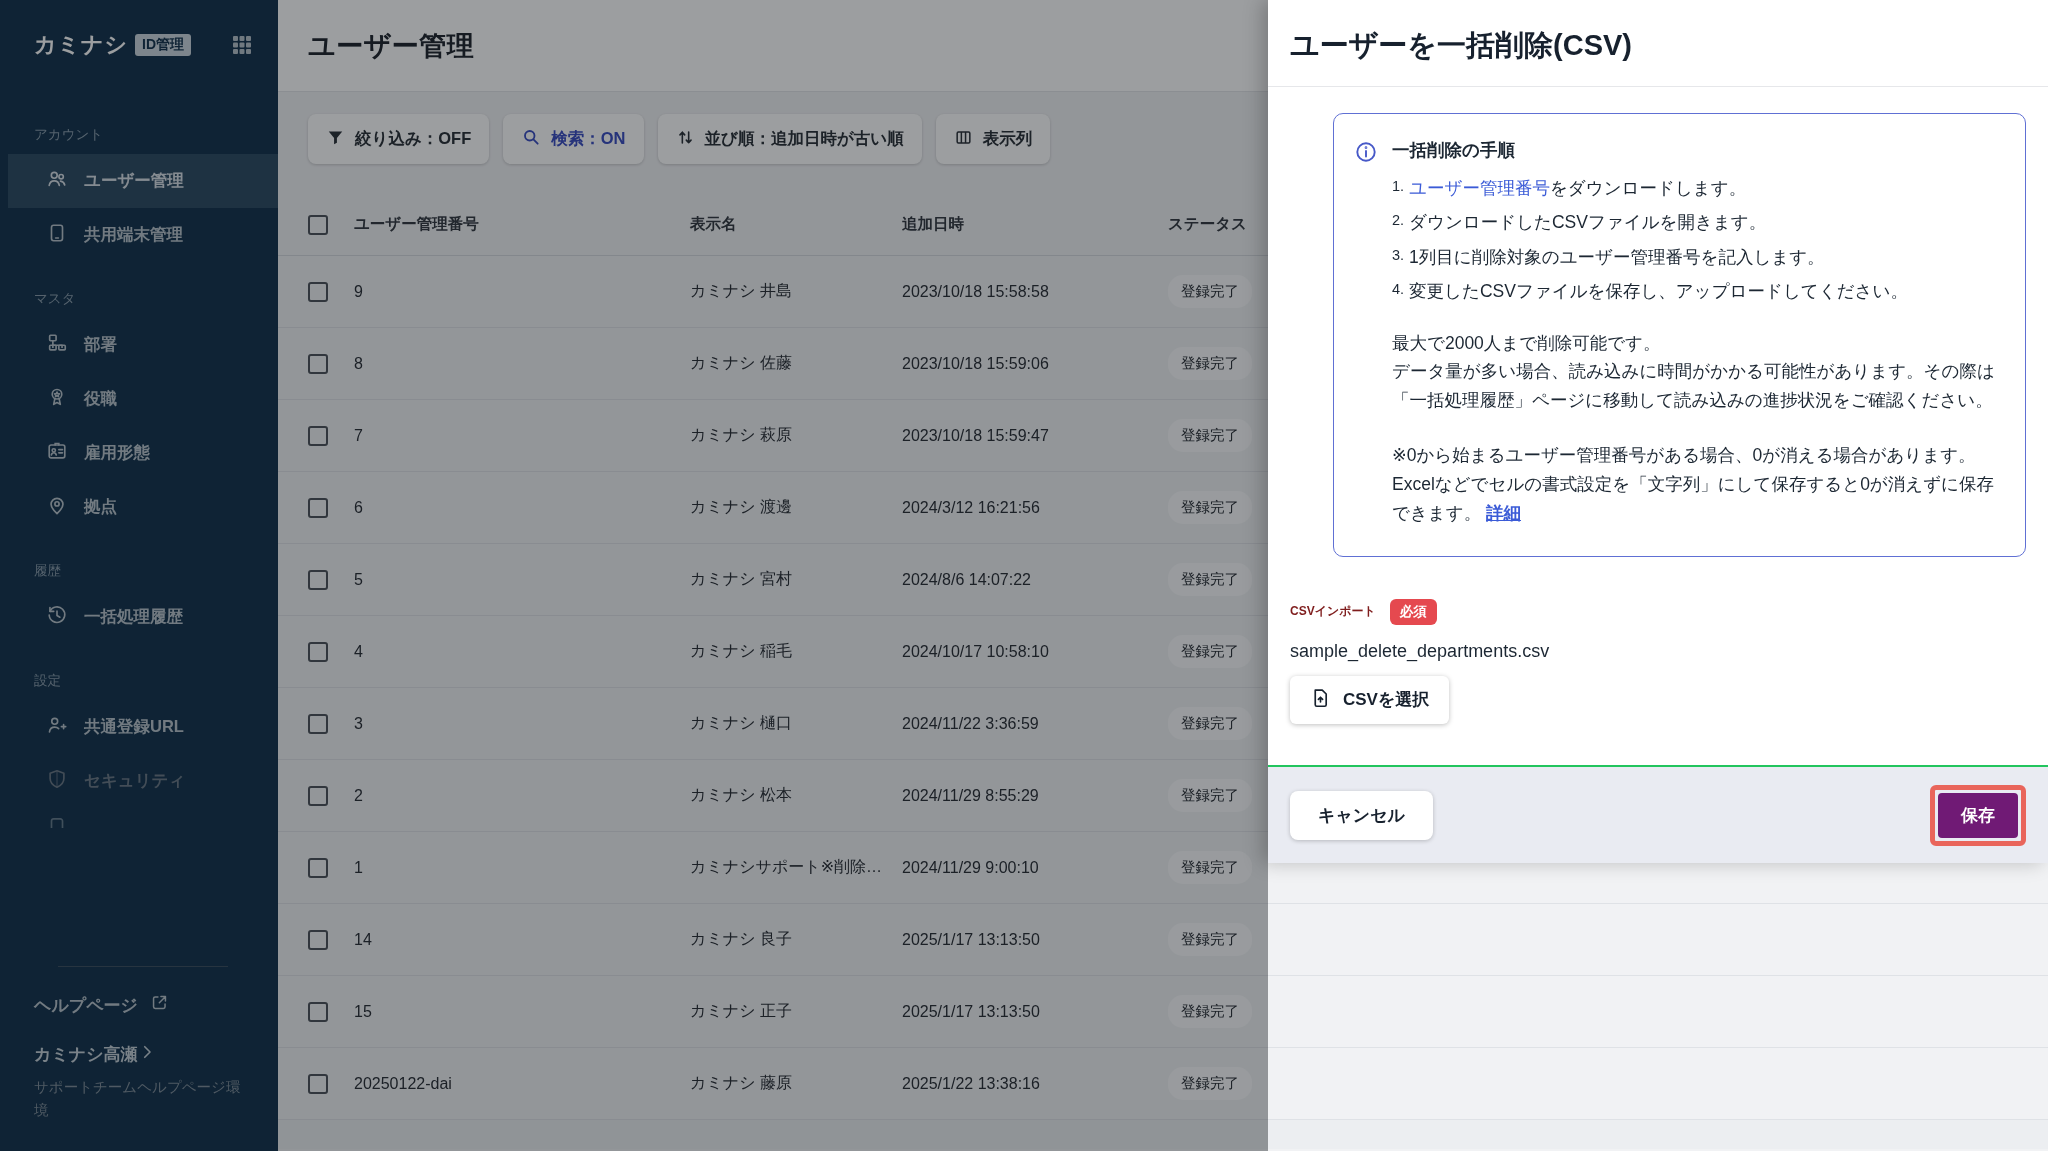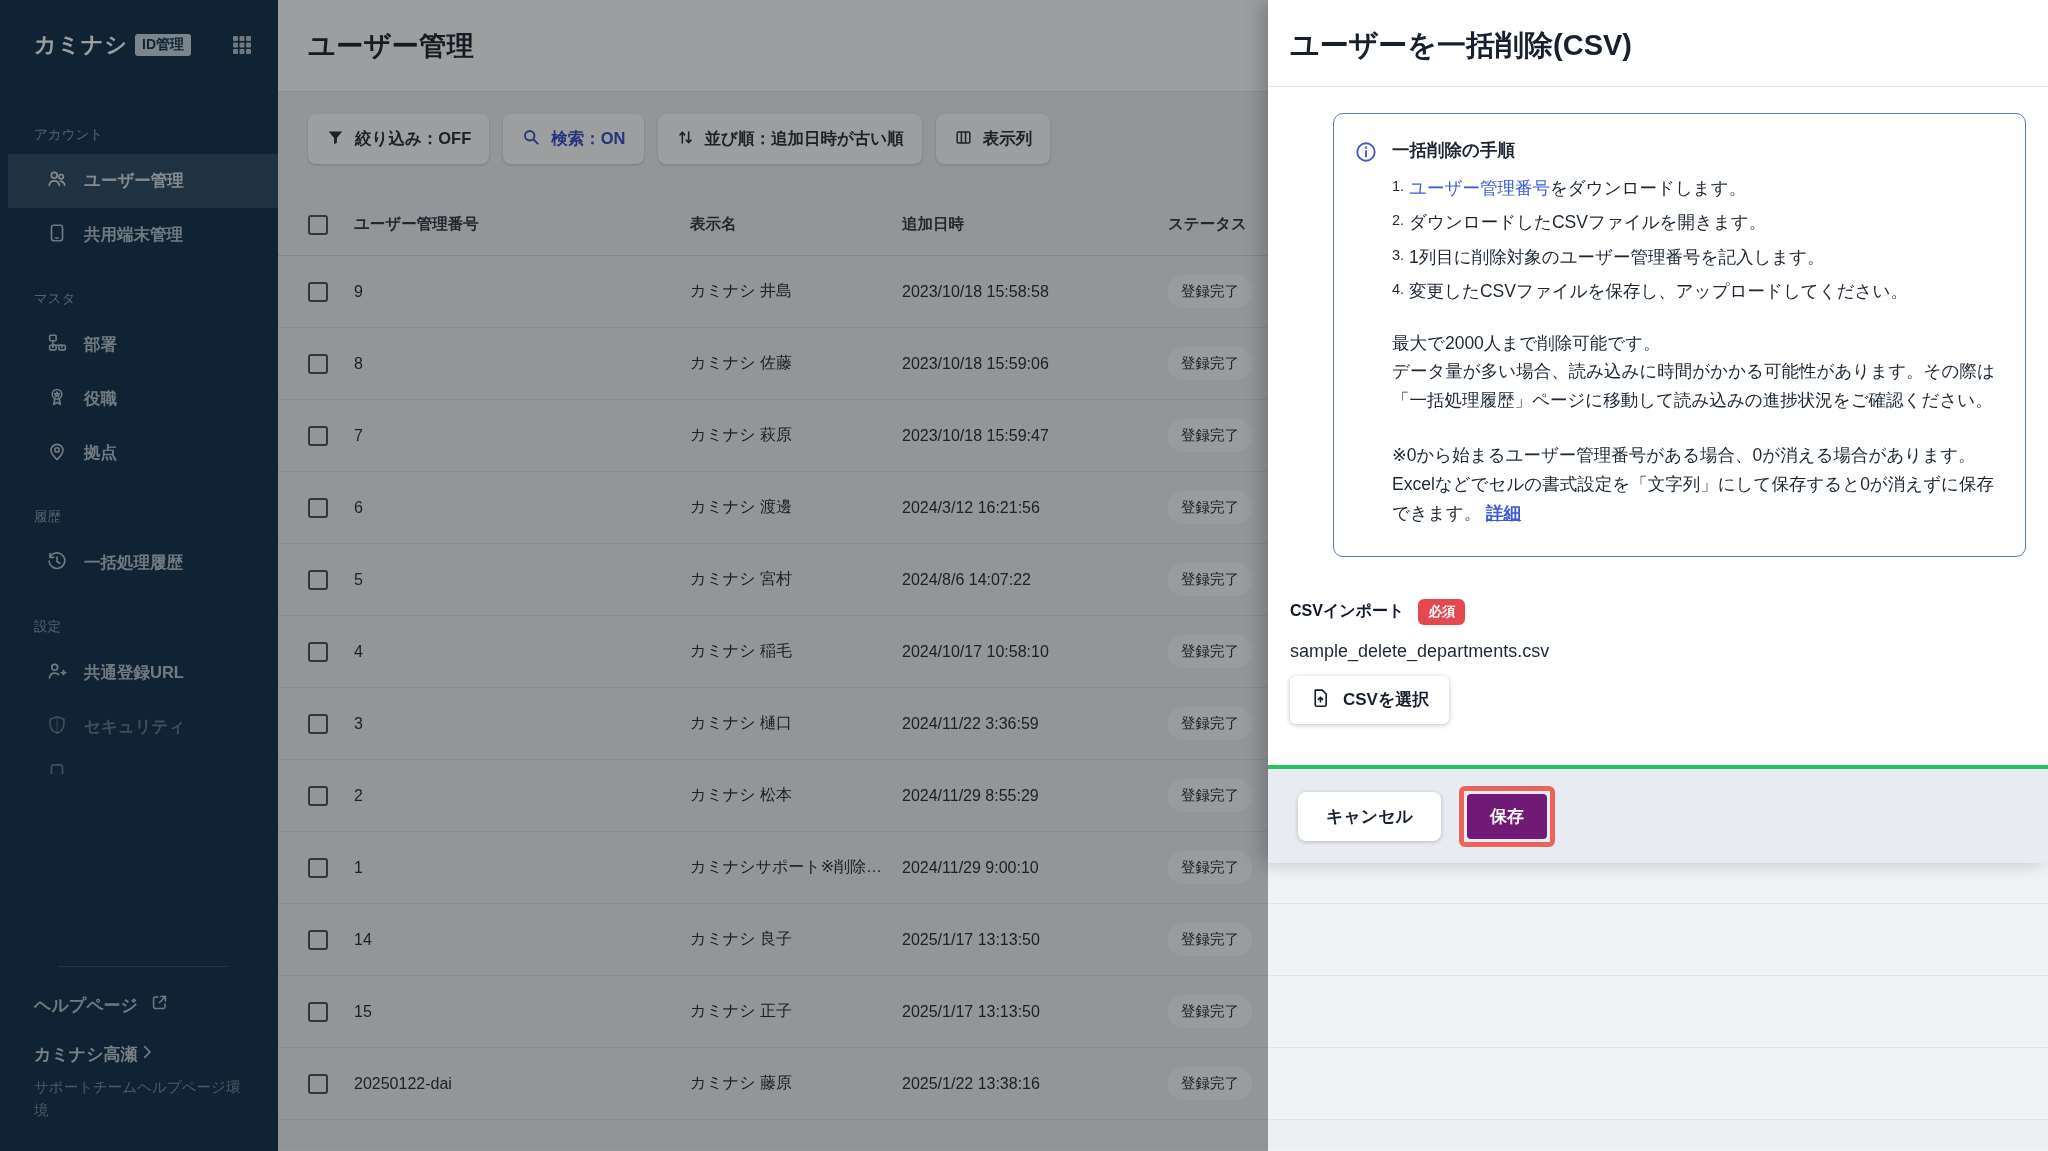--- a/index.html
+++ b/index.html
@@ -80,31 +80,31 @@
   .steps li { counter-increment:n; font-size:17.5px; color:#1c2733; line-height:1.45;
     margin-bottom:9px; }
   .steps li::before { content:counter(n) "."; font-size:14.5px; margin-right:5px;
     position:relative; top:-3px; }
   .note { font-size:17.5px; color:#1c2733; line-height:1.65; margin-top:24px; }
   .note + .note { margin-top:0; }
   a.link { color:#3b5bd7; text-decoration:none; cursor:pointer; }
   a.link.ul { text-decoration:underline; font-weight:bold; }
 
   .csv-row { display:flex; align-items:center; gap:14px; margin-top:42px; }
-  .csv-label { font-size:16px; font-weight:bold; color:#0f172a; }
+  .csv-label { font-size:12px; font-weight:bold; color:#7f1d1d; }
   .req-badge { background:#e5494f; color:#ffffff; font-size:13.5px; font-weight:bold;
     border-radius:6px; padding:4px 10px; }
   .csv-filename { font-size:18px; color:#1c2733; margin-top:16px; }
   .csv-select-btn { display:flex; align-items:center; gap:12px; background:#ffffff; border:none;
     border-radius:6px; box-shadow:0 1px 5px rgba(0,0,0,.25); padding:11px 20px; margin-top:14px;
     font-size:17px; font-weight:600; color:#17212e; cursor:pointer;
     font-family:"Liberation Sans","DejaVu Sans",sans-serif; }
 
-  .drawer-footer { flex:0 0 98px; background:#e9ebf2; border-top:4px solid #22c55e;
-    display:flex; align-items:center; justify-content:flex-start; gap:18px; padding:0 30px; }
+  .drawer-footer { flex:0 0 98px; background:#e9ebf2; border-top:2px solid #22c55e;
+    display:flex; align-items:center; justify-content:space-between; gap:18px; padding:0 22px; }
   .cancel-btn { background:#ffffff; border:none; border-radius:8px; padding:13px 28px;
     font-size:17px; font-weight:600; color:#17212e; box-shadow:0 1px 4px rgba(0,0,0,.22);
     cursor:pointer; font-family:"Liberation Sans","DejaVu Sans",sans-serif; }
   .save-annotation { border:5px solid #e9655b; border-radius:6px; padding:3px; }
   .save-btn { display:block; background:#701a75; border:none; border-radius:4px;
     padding:11px 23px; font-size:17px; font-weight:600; color:#ffffff; cursor:pointer;
     font-family:"Liberation Sans","DejaVu Sans",sans-serif; }
 </style>
 </head>
 <body>
@@ -166,20 +166,30 @@
         <span>
           <svg width="22" height="22" viewBox="0 0 24 24" fill="none" stroke="currentColor" stroke-width="1.8" stroke-linecap="round" stroke-linejoin="round">
             <circle cx="12" cy="9" r="5.2"></circle>
               <path d="M9.7 13.6L8.4 20l3.6-1.9 3.6 1.9-1.3-6.4"></path>
             <path d="M12 6.6l.8 1.6 1.8.3-1.3 1.3.3 1.8-1.6-.85-1.6.85.3-1.8-1.3-1.3 1.8-.3z"></path>
           </svg></span>
         <span>役職</span>
       </div>
       <div class="nav-item">
         <span>
+          <svg width="22" height="22" viewBox="0 0 24 24" fill="none" stroke="currentColor" stroke-width="1.8" stroke-linecap="round">
+            <rect x="3.5" y="5.5" width="17" height="14" rx="2"></rect>
+              <path d="M10 5.5V3.8h4v1.7"></path>
+            <circle cx="8.5" cy="11.3" r="1.8"></circle>
+              <path d="M5.8 16.3c.4-1.6 1.4-2.4 2.7-2.4s2.3.8 2.7 2.4M14 10.5h4M14 14h4"></path>
+          </svg></span>
+        <span>雇用形態</span>
+      </div>
+      <div class="nav-item">
+        <span>
           <svg width="22" height="22" viewBox="0 0 24 24" fill="none" stroke="currentColor" stroke-width="1.8" stroke-linejoin="round">
             <path d="M12 21.5c-4-3.9-6.5-7.2-6.5-10.3a6.5 6.5 0 1 1 13 0c0 3.1-2.5 6.4-6.5 10.3z"></path>
             <circle cx="12" cy="10.8" r="2.3"></circle>
           </svg></span>
         <span>拠点</span>
       </div>
 
       <div class="nav-label">履歴</div>
       <div class="nav-item">
         <span>

